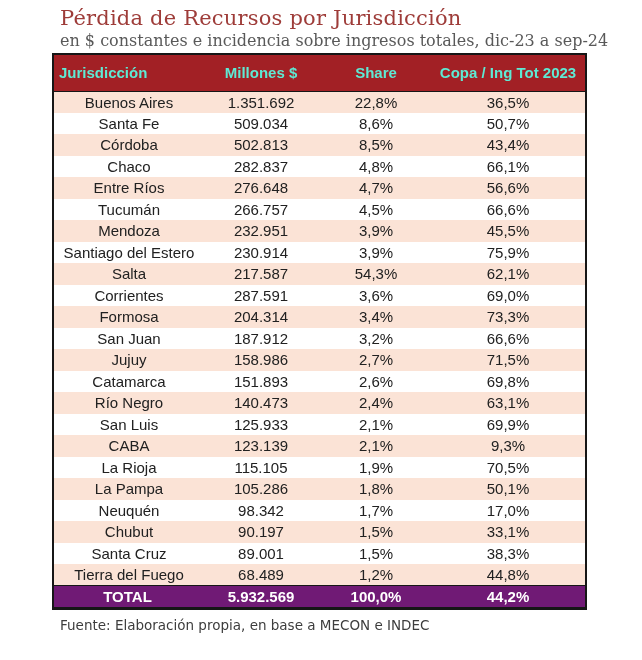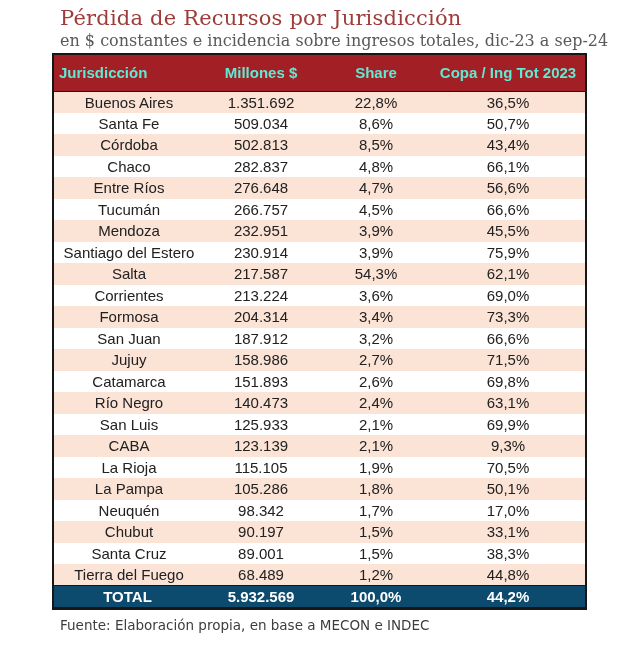--- a/index.html
+++ b/index.html
@@ -56,21 +56,21 @@
     text-align: center;
     vertical-align: middle;
     padding: 0 2px;
     white-space: nowrap;
     overflow: hidden;
   }
   tbody td:first-child { text-align: center; padding-left: 5px; }
   tbody tr:nth-child(odd)  { background: #FBE3D6; }
   tbody tr:nth-child(even) { background: #FFFFFF; }
   tfoot td {
-    background: #0c4a6e;
+    background: #701a75;
     color: #ffffff;
     font-size: 15px;
     font-weight: bold;
     height: 23px;
     text-align: center;
     vertical-align: middle;
     padding: 0 2px;
     border-top: 1px solid #161616;
   }
   .source {
@@ -154,21 +154,21 @@
           <td>75,9%</td>
         </tr>
         <tr>
           <td>Salta</td>
           <td>217.587</td>
           <td>54,3%</td>
           <td>62,1%</td>
         </tr>
         <tr>
           <td>Corrientes</td>
-          <td>213.224</td>
+          <td>287.591</td>
           <td>3,6%</td>
           <td>69,0%</td>
         </tr>
         <tr>
           <td>Formosa</td>
           <td>204.314</td>
           <td>3,4%</td>
           <td>73,3%</td>
         </tr>
         <tr>

